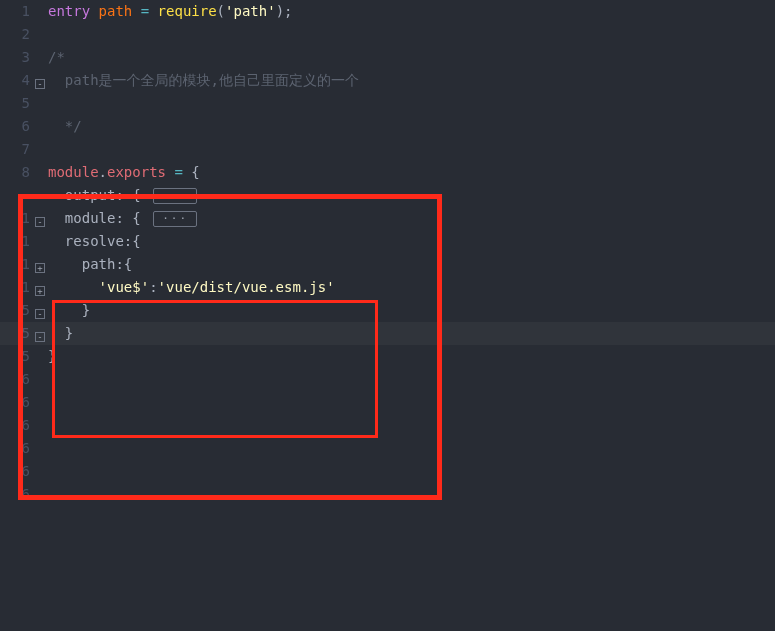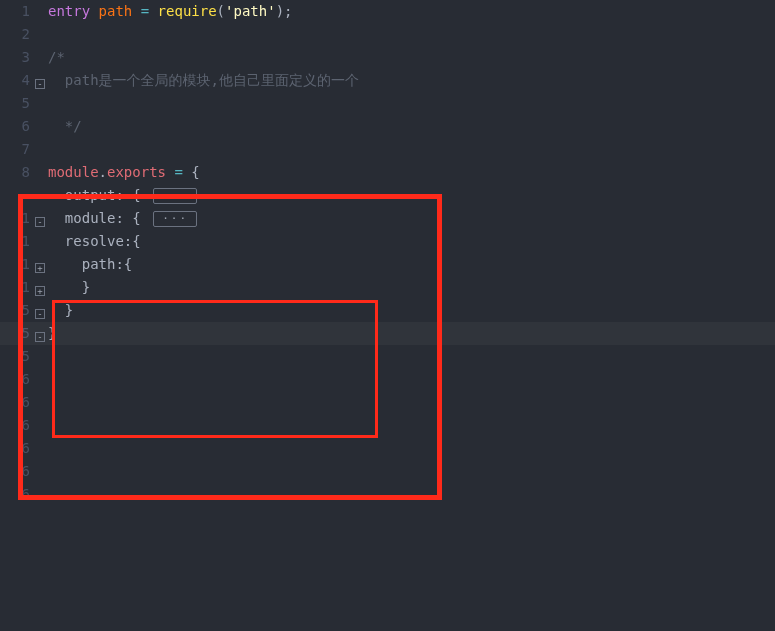--- a/index.html
+++ b/index.html
@@ -161,20 +161,21 @@
     <div class="line"><span class="c-comment">/* </span></div>
     <div class="line"><span class="c-comment">  path是一个全局的模块,他自己里面定义的一个</span></div>
     <div class="line"></div>
     <div class="line"><span class="c-comment">  */</span></div>
     <div class="line"></div>
     <div class="line"><span class="c-var">module</span><span class="c-punct">.</span><span class="c-var">exports </span><span class="c-op">=</span><span class="c-punct"> {</span></div>
     <div class="line"><span class="c-prop">  output</span><span class="c-punct">: { </span><span class="fold-placeholder">···</span></div>
     <div class="line"><span class="c-prop">  module</span><span class="c-punct">: { </span><span class="fold-placeholder">···</span></div>
     <div class="line"><span class="c-prop">  resolve</span><span class="c-punct">:{</span></div>
     <div class="line"><span class="c-prop">    path</span><span class="c-punct">:{</span></div>
+    <div class="line"><span class="c-string">      'vue$'</span><span class="c-punct">:</span><span class="c-string">'vue/dist/vue.esm.js'</span></div>
     <div class="line"><span class="c-punct">    }</span></div>
     <div class="line"><span class="c-punct">  }</span></div>
     <div class="line"><span class="c-punct">}</span></div>
     <div class="line"></div>
     <div class="line"></div>
   </div>
 
   <div class="box-outer" style="left:18px; top:194px; width:424px; height:306px;"></div>
   <div class="box-inner" style="left:52px; top:300px; width:326px; height:138px;"></div>
 </div>

